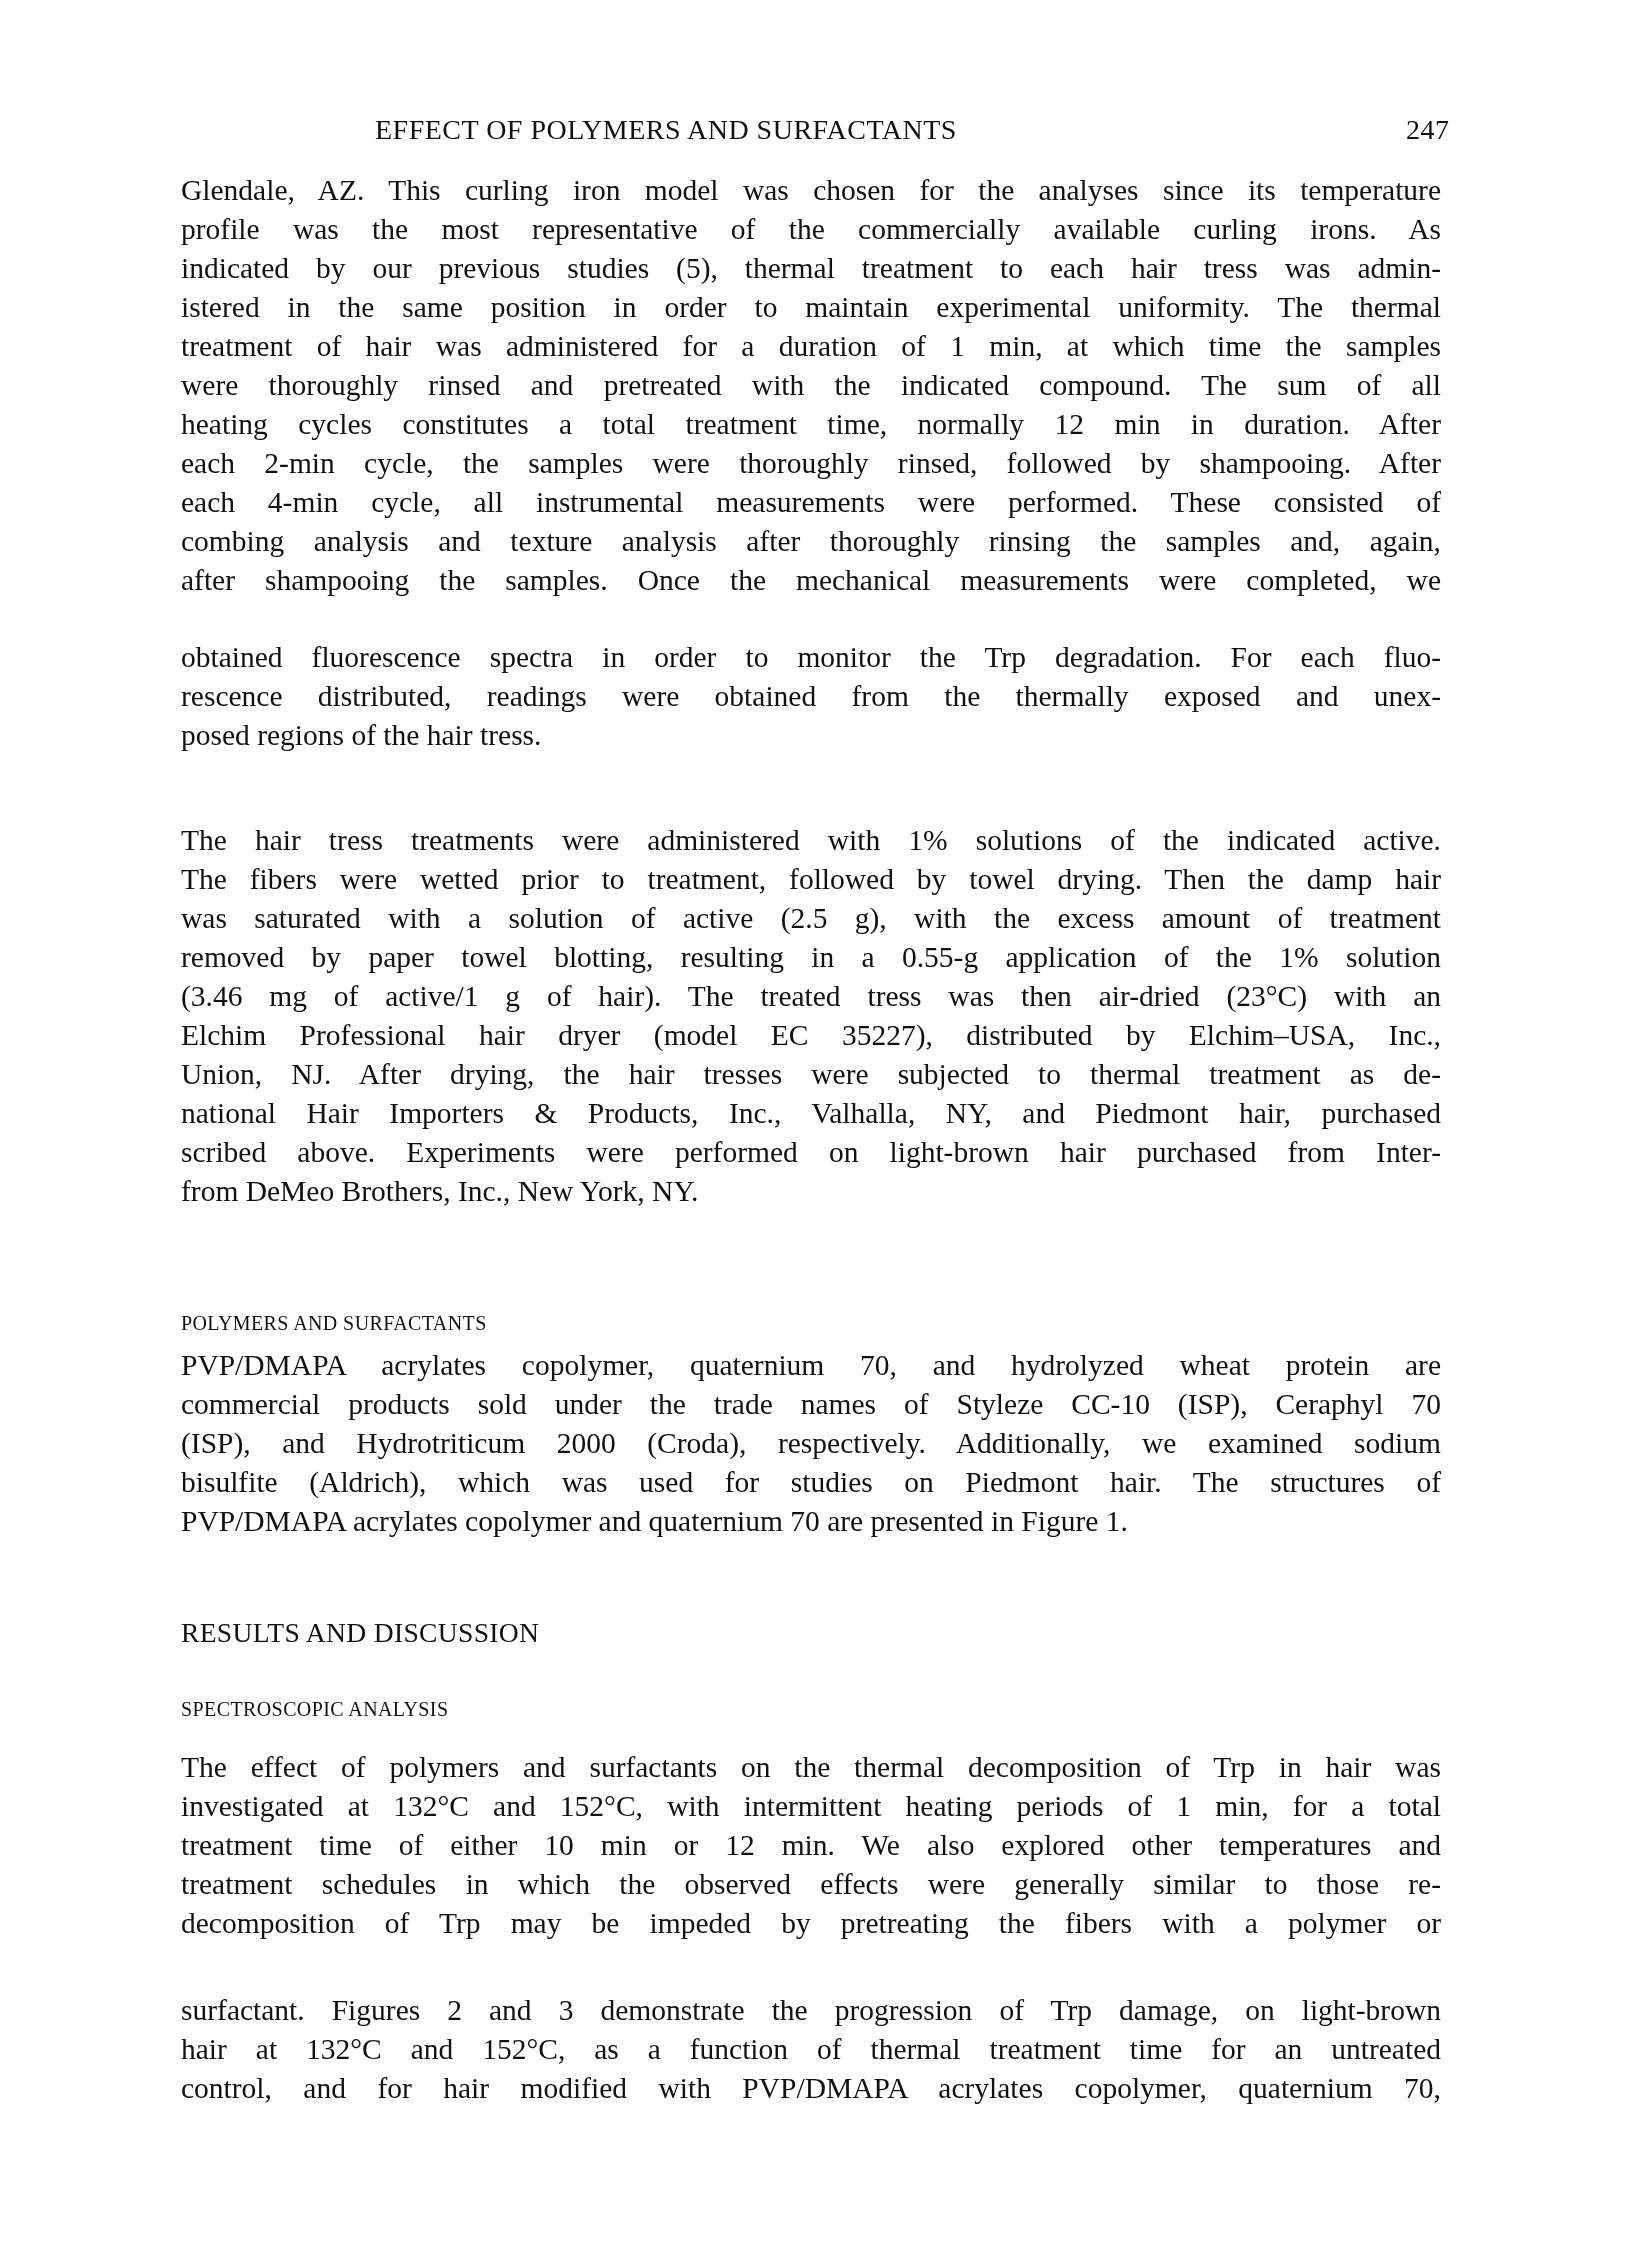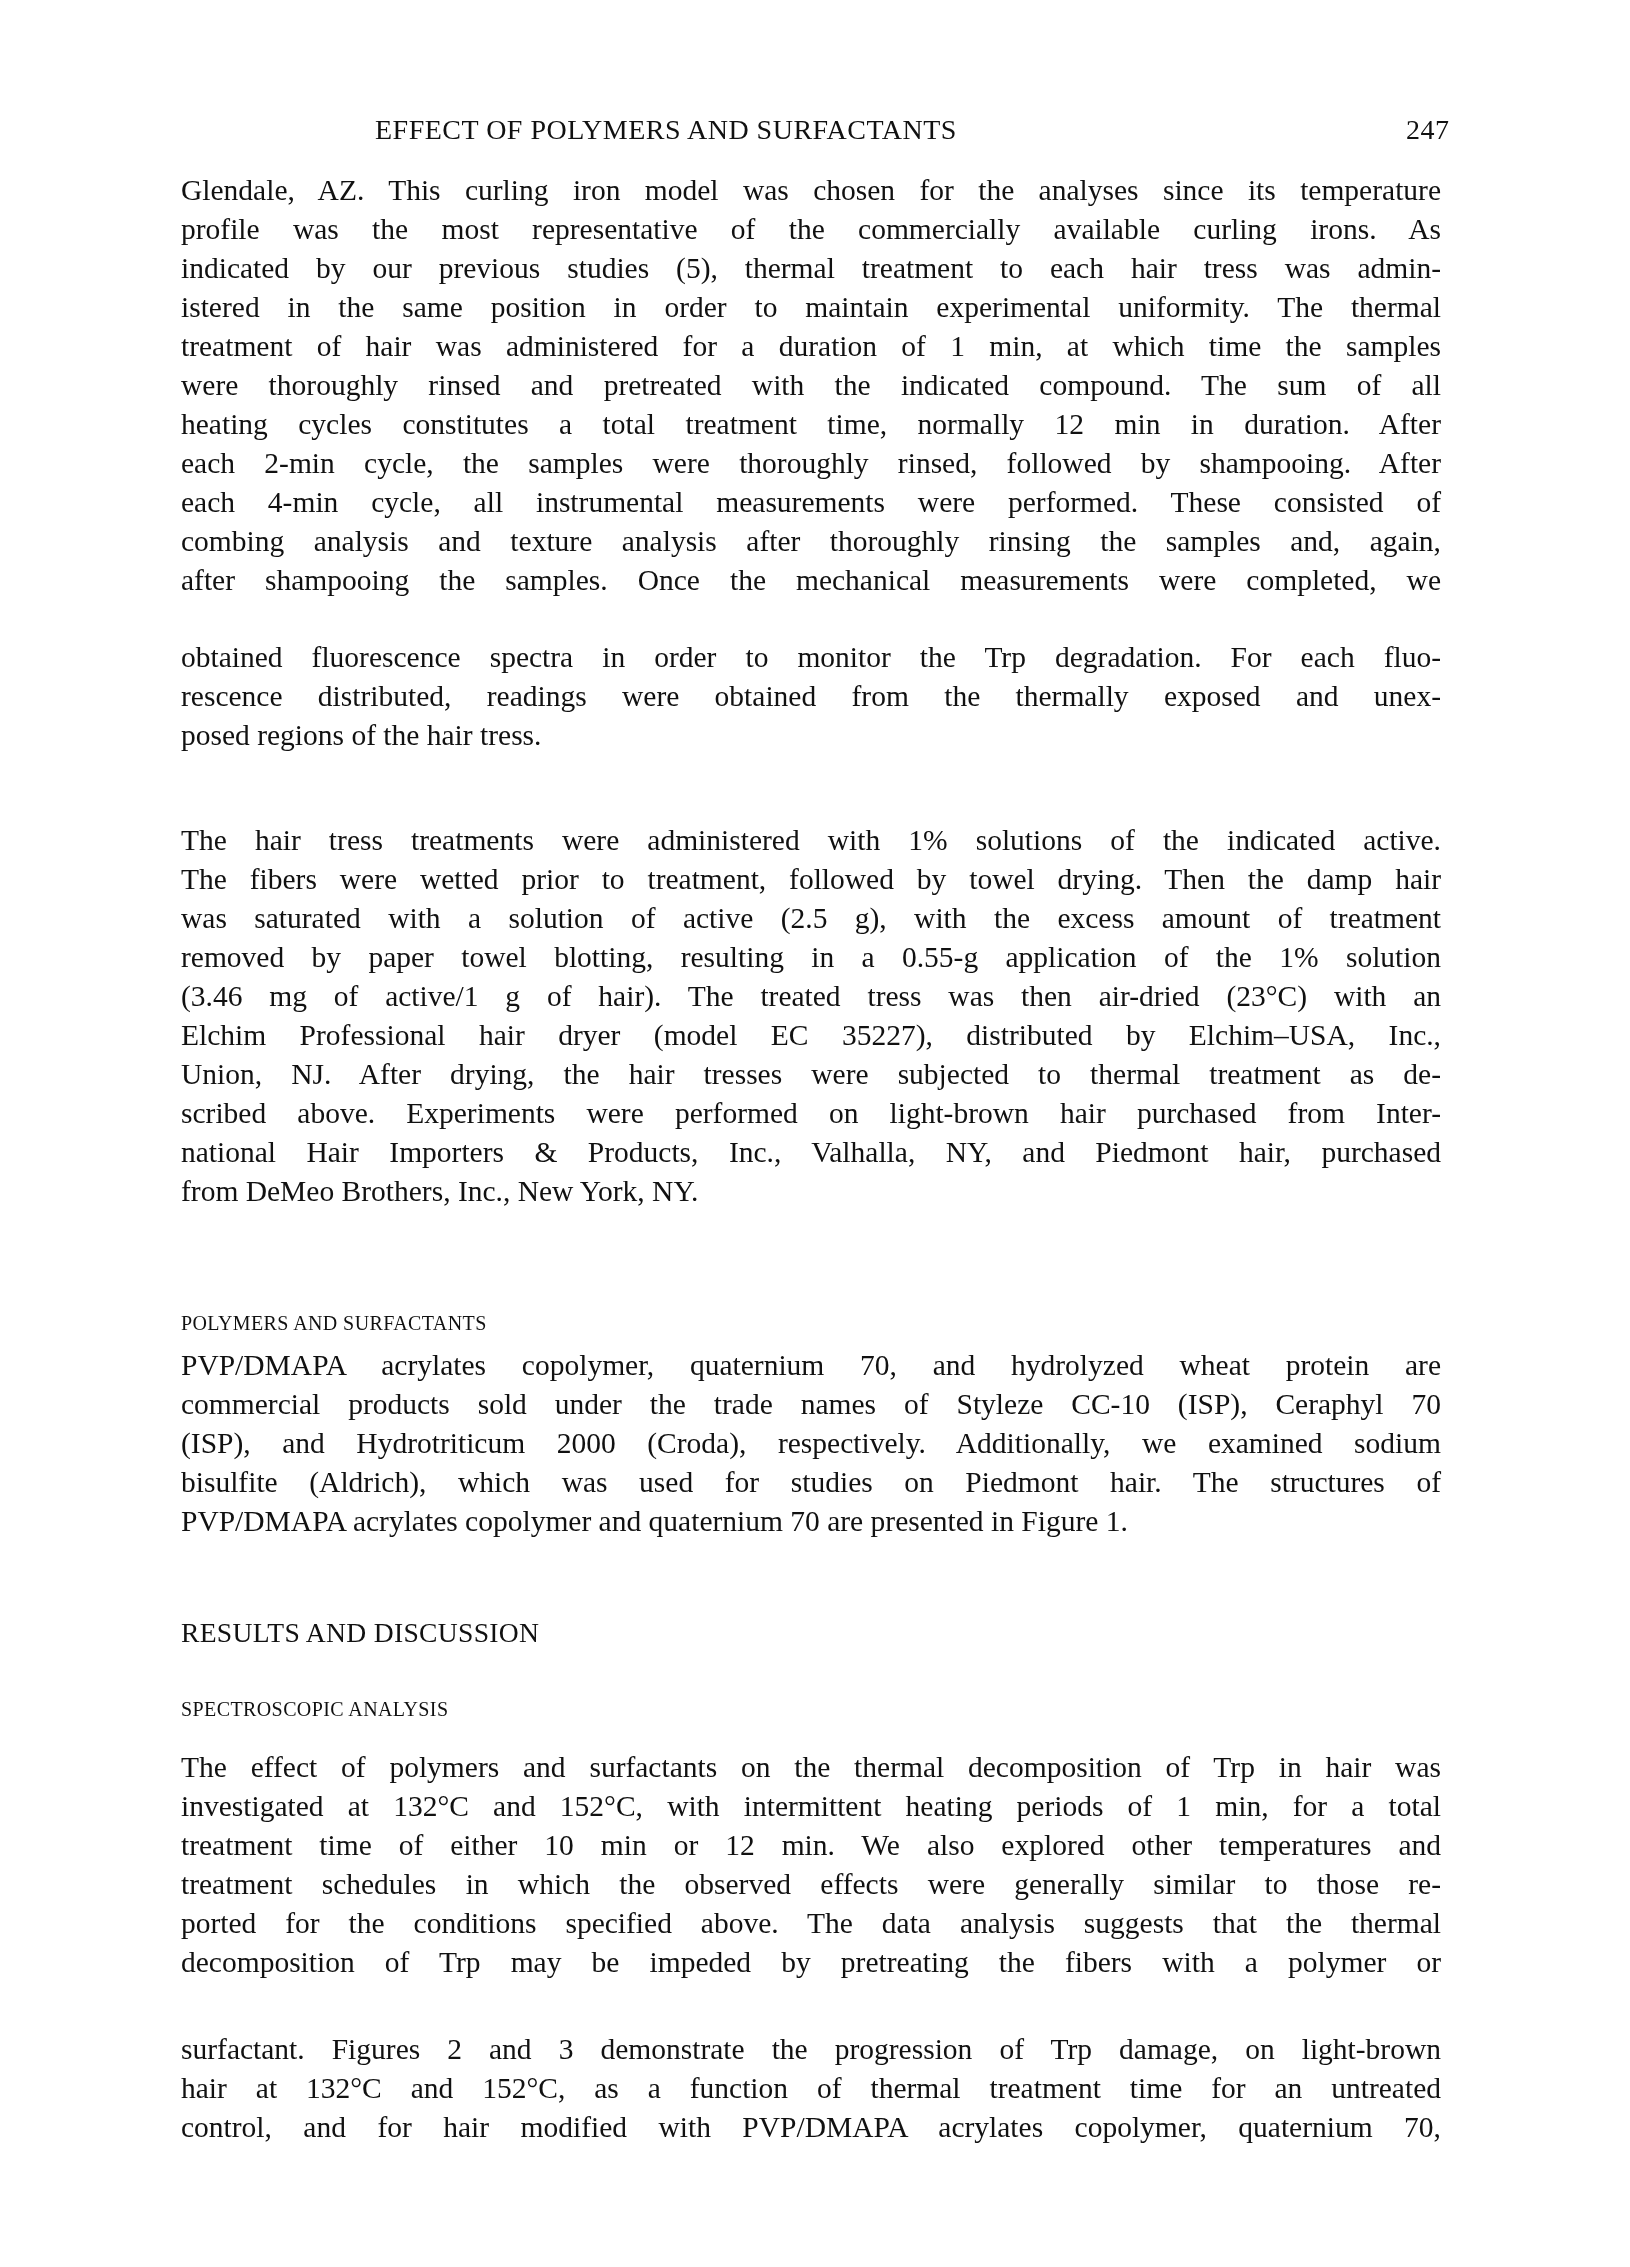--- a/index.html
+++ b/index.html
@@ -102,22 +102,22 @@
   </div>
 
   <div class="block" style="top:821px;">
     <span class="line" style="white-space: normal;">The hair tress treatments were administered with 1% solutions of the indicated active.</span>
     <span class="line" style="white-space: normal;">The fibers were wetted prior to treatment, followed by towel drying. Then the damp hair</span>
     <span class="line" style="white-space: normal;">was saturated with a solution of active (2.5 g), with the excess amount of treatment</span>
     <span class="line" style="white-space: normal;">removed by paper towel blotting, resulting in a 0.55-g application of the 1% solution</span>
     <span class="line" style="white-space: normal;">(3.46 mg of active/1 g of hair). The treated tress was then air-dried (23°C) with an</span>
     <span class="line" style="white-space: normal;">Elchim Professional hair dryer (model EC 35227), distributed by Elchim–USA, Inc.,</span>
     <span class="line" style="white-space: normal;">Union, NJ. After drying, the hair tresses were subjected to thermal treatment as de-</span>
+    <span class="line" style="white-space: normal;">national Hair Importers &amp; Products, Inc., Valhalla, NY, and Piedmont hair, purchased</span>
     <span class="line" style="white-space: normal;">scribed above. Experiments were performed on light-brown hair purchased from Inter-</span>
-    <span class="line" style="white-space: normal;">national Hair Importers &amp; Products, Inc., Valhalla, NY, and Piedmont hair, purchased</span>
     <span class="line last" style="white-space: normal;">from DeMeo Brothers, Inc., New York, NY.</span>
   </div>
 
   <div class="subhead" style="top:1312px;">POLYMERS AND SURFACTANTS</div>
 
   <div class="block" style="top:1346px;">
     <span class="line" style="white-space: normal;">PVP/DMAPA acrylates copolymer, quaternium 70, and hydrolyzed wheat protein are</span>
     <span class="line" style="white-space: normal;">commercial products sold under the trade names of Styleze CC-10 (ISP), Ceraphyl 70</span>
     <span class="line" style="white-space: normal;">(ISP), and Hydrotriticum 2000 (Croda), respectively. Additionally, we examined sodium</span>
     <span class="line" style="white-space: normal;">bisulfite (Aldrich), which was used for studies on Piedmont hair. The structures of</span>
@@ -126,21 +126,20 @@
 
   <div class="section-head" style="top:1617px;">RESULTS AND DISCUSSION</div>
 
   <div class="subhead" style="top:1698px;">SPECTROSCOPIC ANALYSIS</div>
 
   <div class="block" style="top:1748px;">
     <span class="line" style="white-space: normal;">The effect of polymers and surfactants on the thermal decomposition of Trp in hair was</span>
     <span class="line" style="white-space: normal;">investigated at 132°C and 152°C, with intermittent heating periods of 1 min, for a total</span>
     <span class="line" style="white-space: normal;">treatment time of either 10 min or 12 min. We also explored other temperatures and</span>
     <span class="line" style="white-space: normal;">treatment schedules in which the observed effects were generally similar to those re-</span>
-    <span class="line" style="white-space: normal;">ported for the conditions specified above. The data analysis suggests that the thermal</span>
     <span class="line" style="white-space: normal;">decomposition of Trp may be impeded by pretreating the fibers with a polymer or</span>
     <span class="line" style="white-space: normal; margin-top: 48px;">surfactant. Figures 2 and 3 demonstrate the progression of Trp damage, on light-brown</span>
     <span class="line" style="white-space: normal;">hair at 132°C and 152°C, as a function of thermal treatment time for an untreated</span>
     <span class="line" style="white-space: normal;">control, and for hair modified with PVP/DMAPA acrylates copolymer, quaternium 70,</span>
   </div>
 
 </div>
 
 
 </body></html>

